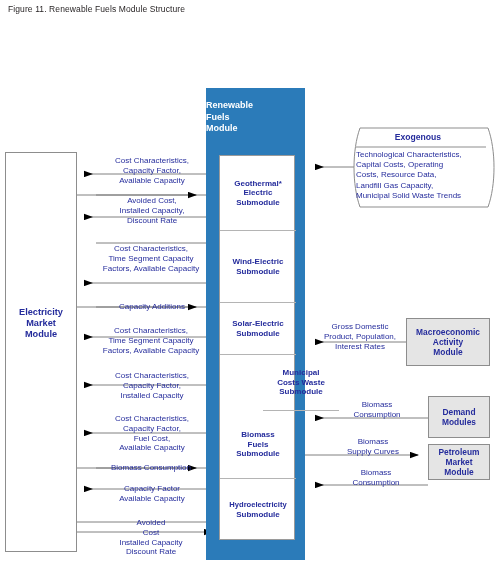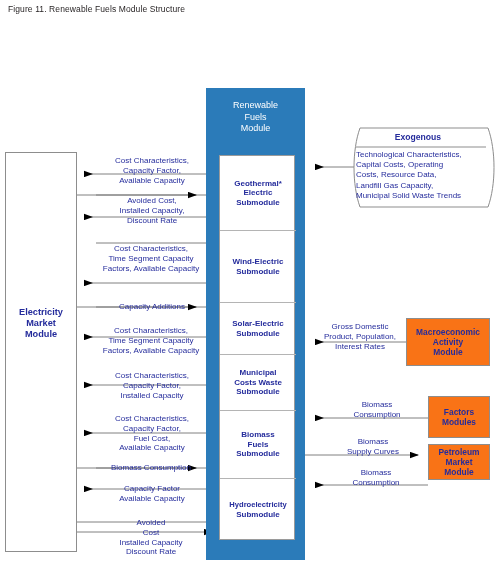--- a/index.html
+++ b/index.html
@@ -19,21 +19,21 @@
     letter-spacing:.1px;white-space:nowrap;
   }
 
   
   .rfm-outer{
     position:absolute;left:206px;top:88px;width:99px;height:472px;
     background:#2b7bb9;
   }
   .rfm-title{
     position:absolute;left:206px;top:100px;width:99px;
-    text-align:center;color:#ffffff;font-weight:normal;
+    text-align:left;color:#ffffff;font-weight:bold;
     font-size:9px;line-height:11.5px;
   }
   .submodule-stack{
     position:absolute;left:219px;top:155px;width:76px;height:385px;
     background:#ffffff;border:1px solid #9a9a9a;box-sizing:border-box;
   }
   .submodule{
     position:absolute;left:0;width:76px;box-sizing:border-box;
     border-bottom:1px solid #b4b4b4;
     display:flex;align-items:center;justify-content:center;
@@ -49,21 +49,21 @@
     background:#ffffff;border:1px solid #8d8d8d;box-sizing:border-box;
   }
   .emm-label{
     position:absolute;left:5px;top:307px;width:72px;
     text-align:center;color:#252c9c;font-weight:bold;
     font-size:9.2px;line-height:11px;
   }
 
   
   .rbox{
-    position:absolute;background:#f97316;border:1px solid #8d8d8d;
+    position:absolute;background:#e5e5e5;border:1px solid #8d8d8d;
     box-sizing:border-box;
     display:flex;align-items:center;justify-content:center;text-align:center;
     color:#252c9c;font-weight:bold;font-size:8.4px;line-height:10.2px;
   }
 
   
   .exo-wrap{position:absolute;left:352px;top:124px;width:148px;height:90px;}
   .exo-title{
     position:absolute;left:0;top:8px;width:132px;text-align:center;
     color:#252c9c;font-weight:bold;font-size:8.6px;
@@ -175,21 +175,21 @@
         <span>Wind-Electric</span><br>
         <span>Submodule</span>
       </span>
     </div>
     <div class="submodule" style="top:147px;height:52px;">
       <span>
         <span>Solar-Electric</span><br>
         <span>Submodule</span>
       </span>
     </div>
-    <div class="submodule" style="top:199px;height:56px;">
+    <div class="submodule" style="top:199px;height:56px;margin-left:43px;">
       <span>
         <span>Municipal</span><br>
         <span>Costs Waste</span><br>
         <span>Submodule</span>
       </span>
     </div>
     <div class="submodule" style="top:255px;height:68px;">
       <span>
         <span>Biomass</span><br>
         <span>Fuels</span><br>
@@ -225,21 +225,21 @@
   <div class="rbox" style="left:406px;top:318px;width:84px;height:48px;">
     <span>
       <span>Macroeconomic</span><br>
       <span>Activity</span><br>
       <span>Module</span>
     </span>
   </div>
 
   <div class="rbox" style="left:428px;top:396px;width:62px;height:42px;">
     <span>
-      <span>Factors</span><br>
+      <span>Demand</span><br>
       <span>Modules</span>
     </span>
   </div>
 
   <div class="rbox" style="left:428px;top:444px;width:62px;height:36px;">
     <span>
       <span>Petroleum</span><br>
       <span>Market</span><br>
       <span>Module</span>
     </span>

